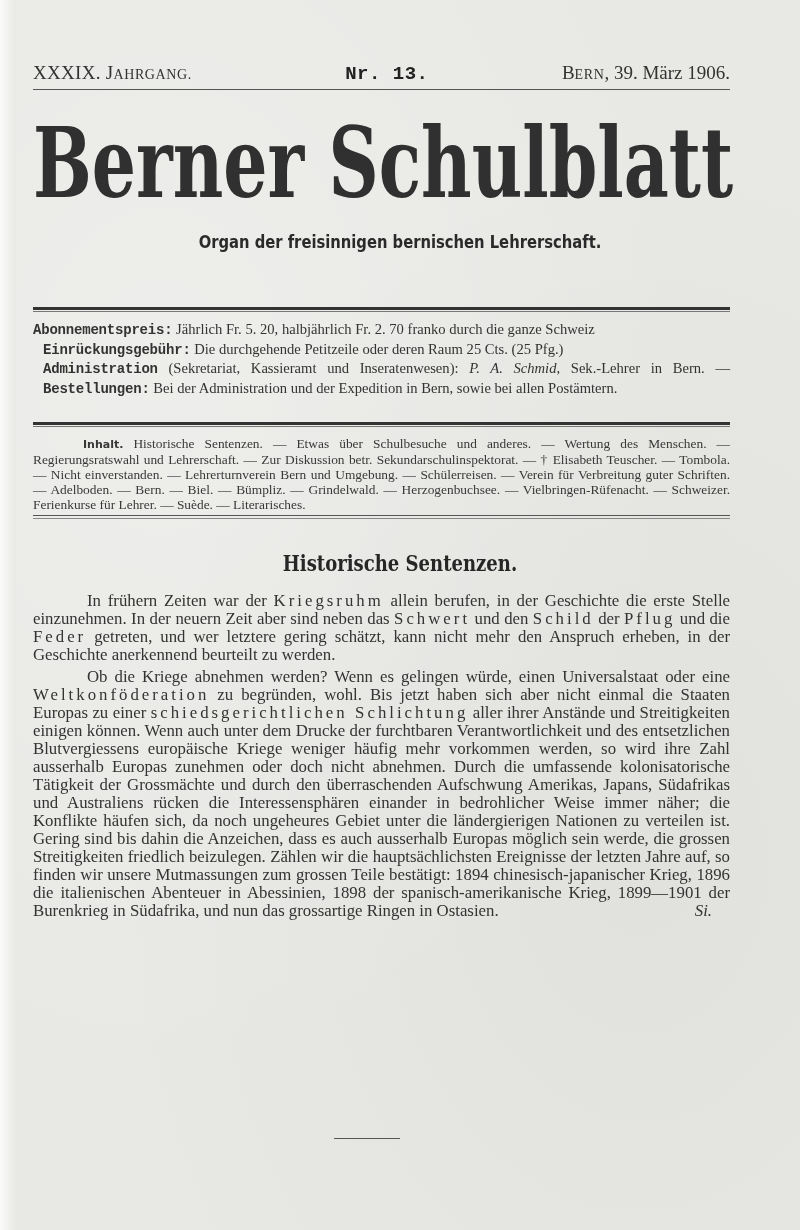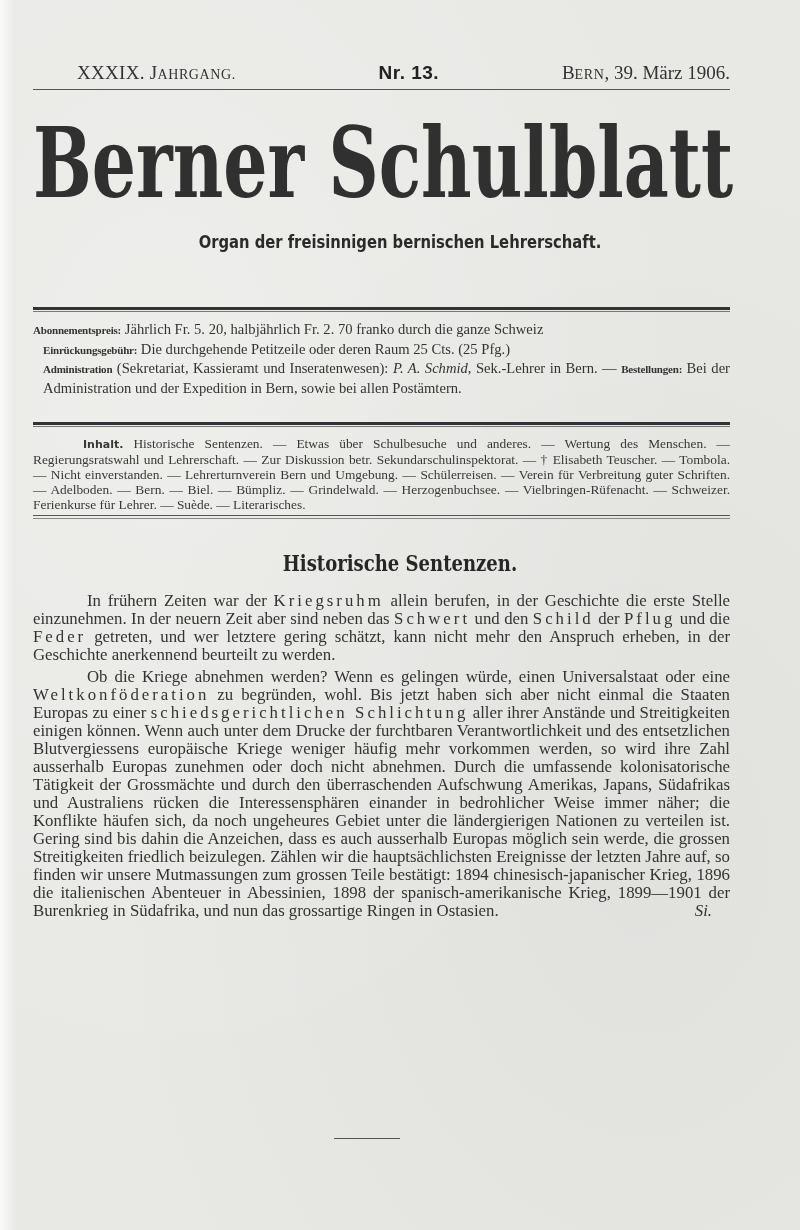--- a/index.html
+++ b/index.html
@@ -35,24 +35,24 @@
       position: absolute;
       left: 33px;
       top: 62px;
       width: 697px;
       display: flex;
       justify-content: space-between;
       align-items: baseline;
       font-size: 19px;
       color: #333;
     }
-    .vol { letter-spacing: 0.3px; margin-left: 44px; }
+    .vol { letter-spacing: 0.3px; }
     .vol .sc { font-size: 14px; letter-spacing: 0.6px; }
     .issue {
-      font-family: Liberation Sans, sans-serif;
+      font-family: Liberation Mono, monospace;
       font-weight: bold;
       font-size: 19px;
       margin-left: 20px;
       letter-spacing: 0.5px;
       color: #222;
     }
     .date .sc { font-size: 14px; letter-spacing: 0.6px; }
     .rule-thin {
       position: absolute;
       left: 33px;
@@ -112,23 +112,23 @@
       position: absolute;
       left: 33px;
       top: 320px;
       width: 697px;
       font-size: 14.6px;
       line-height: 18.5px;
       color: #333;
       text-align: justify;
     }
     .info .lbl {
-      font-family: Liberation Serif, serif;
-      font-weight: bold;
-      font-size: 11px;
+      font-family: Liberation Mono, monospace;
+      font-weight: bold;
+      font-size: 14px;
       letter-spacing: -0.2px;
     }
     .info .indent { padding-left: 10px; }
     .info .it { font-style: italic; }
     .contents {
       position: absolute;
       left: 33px;
       top: 436px;
       width: 697px;
       font-size: 13.4px;

